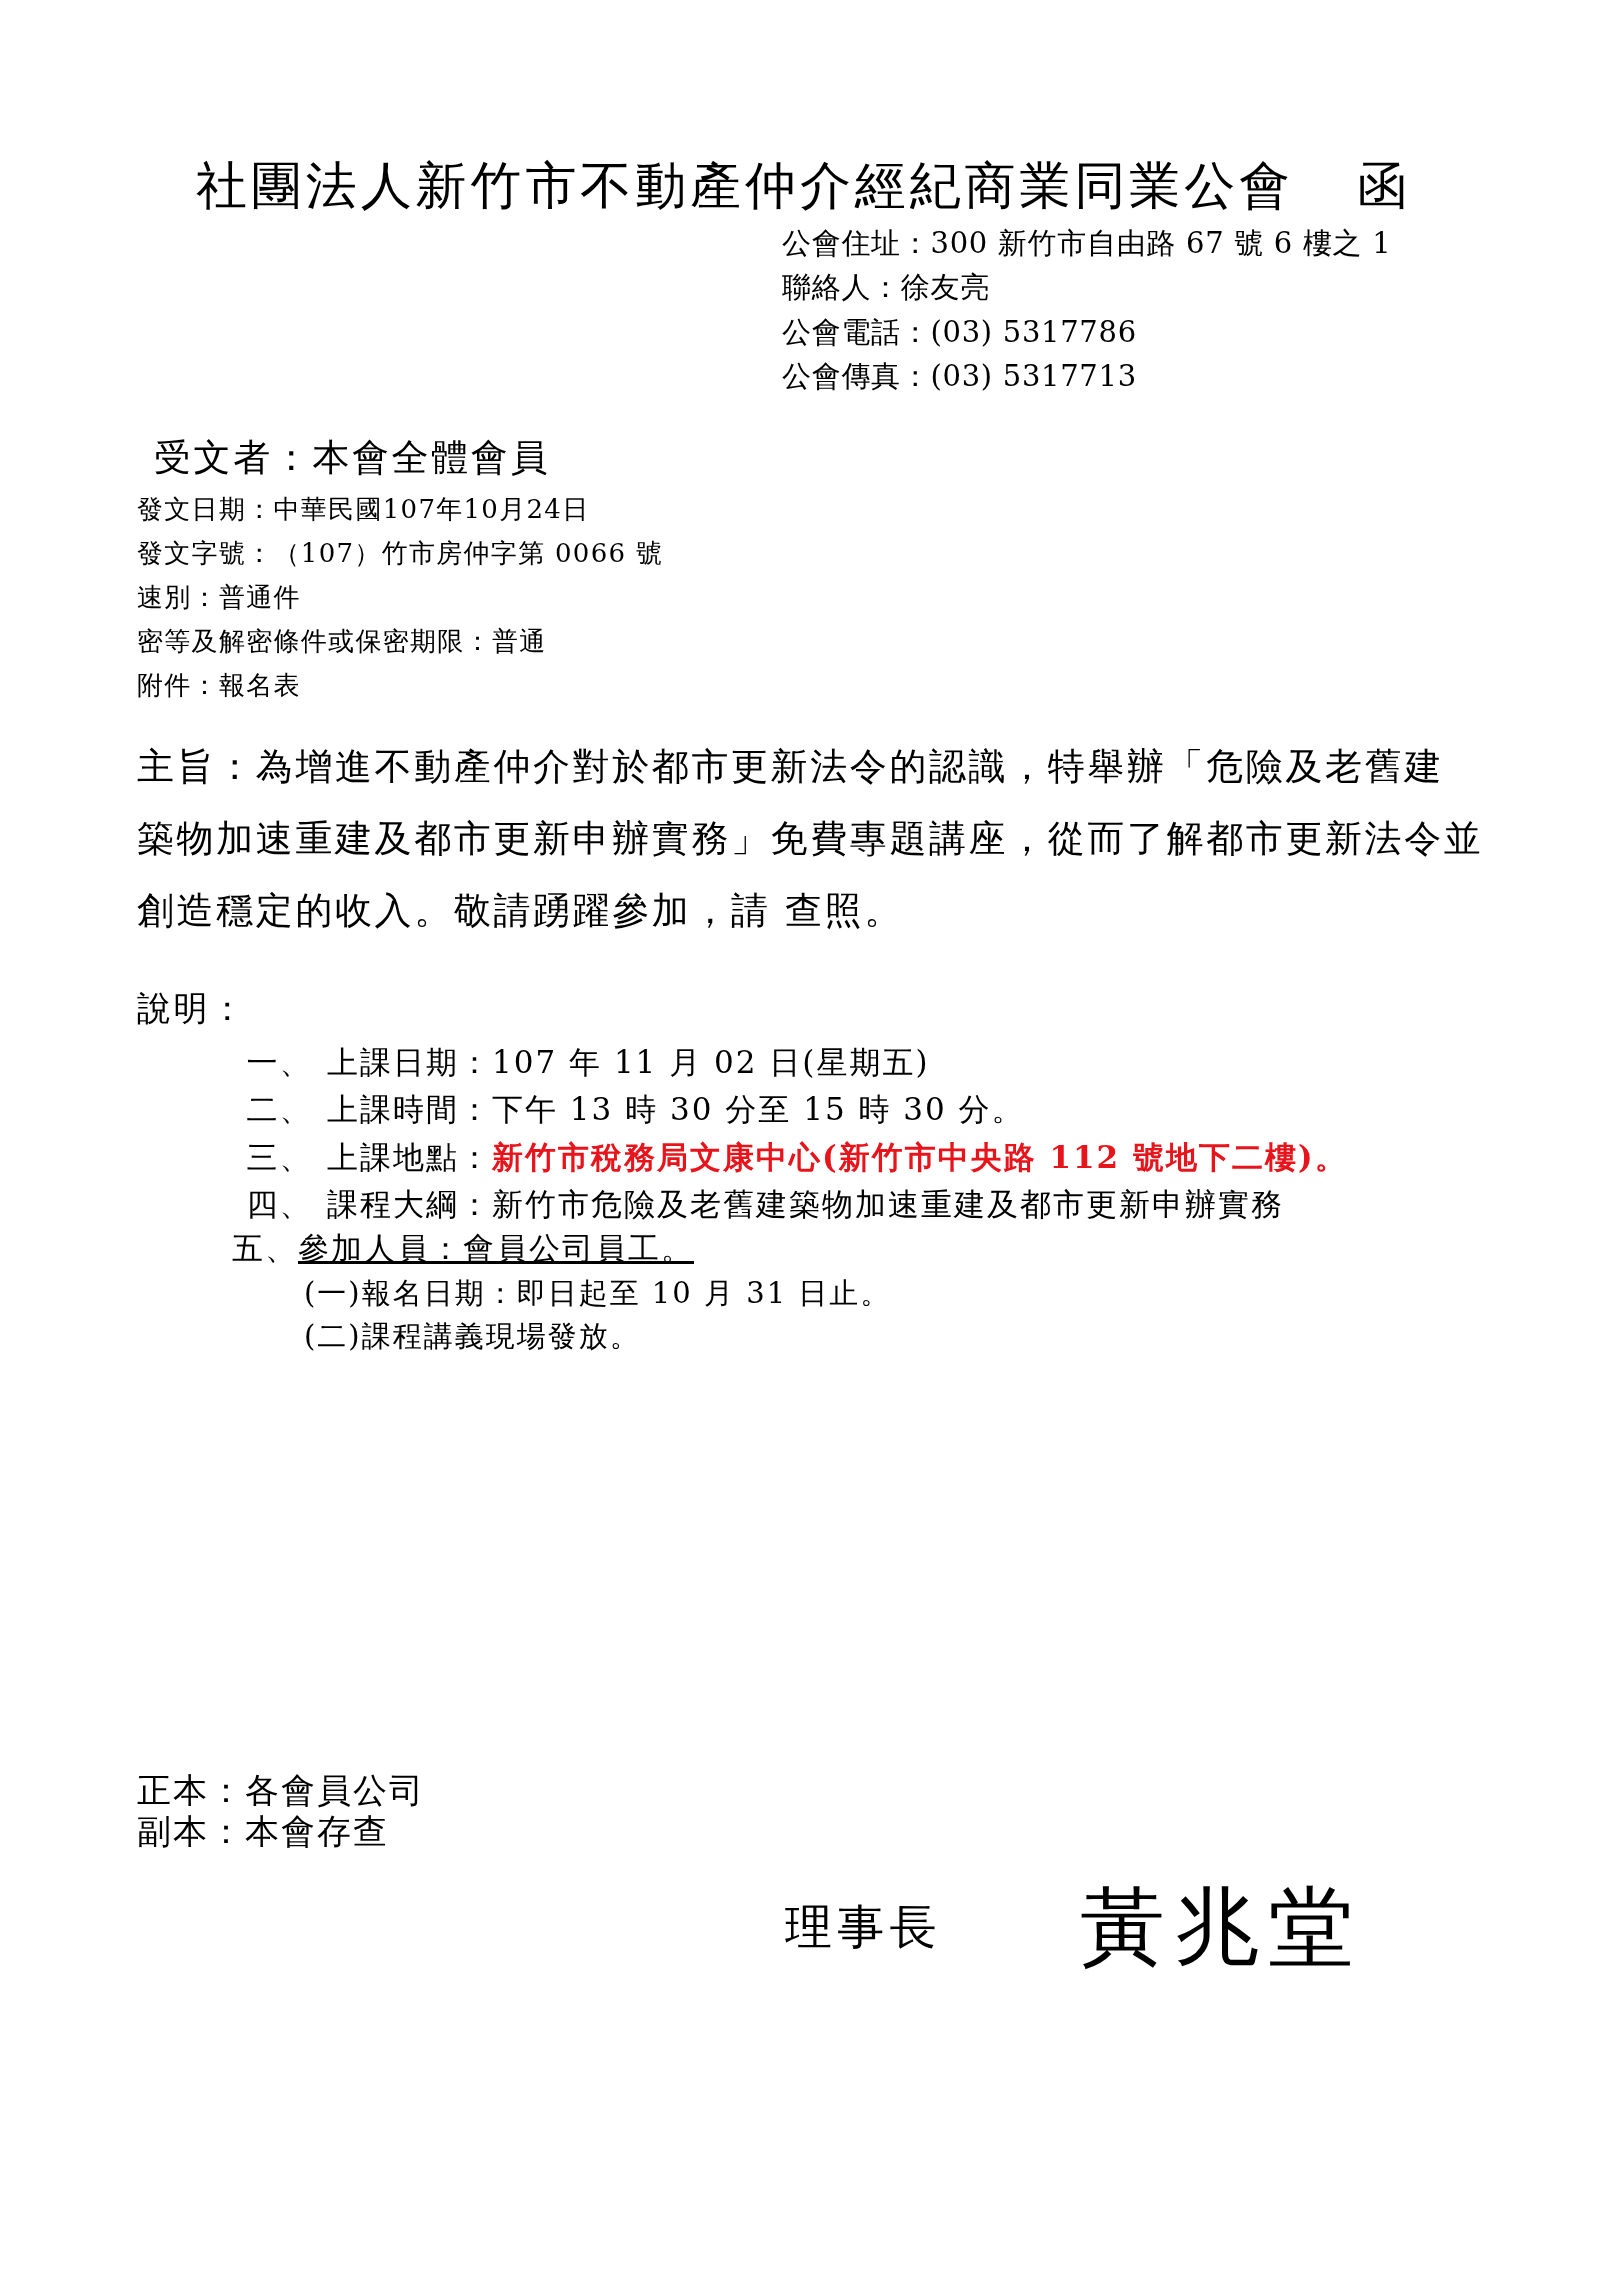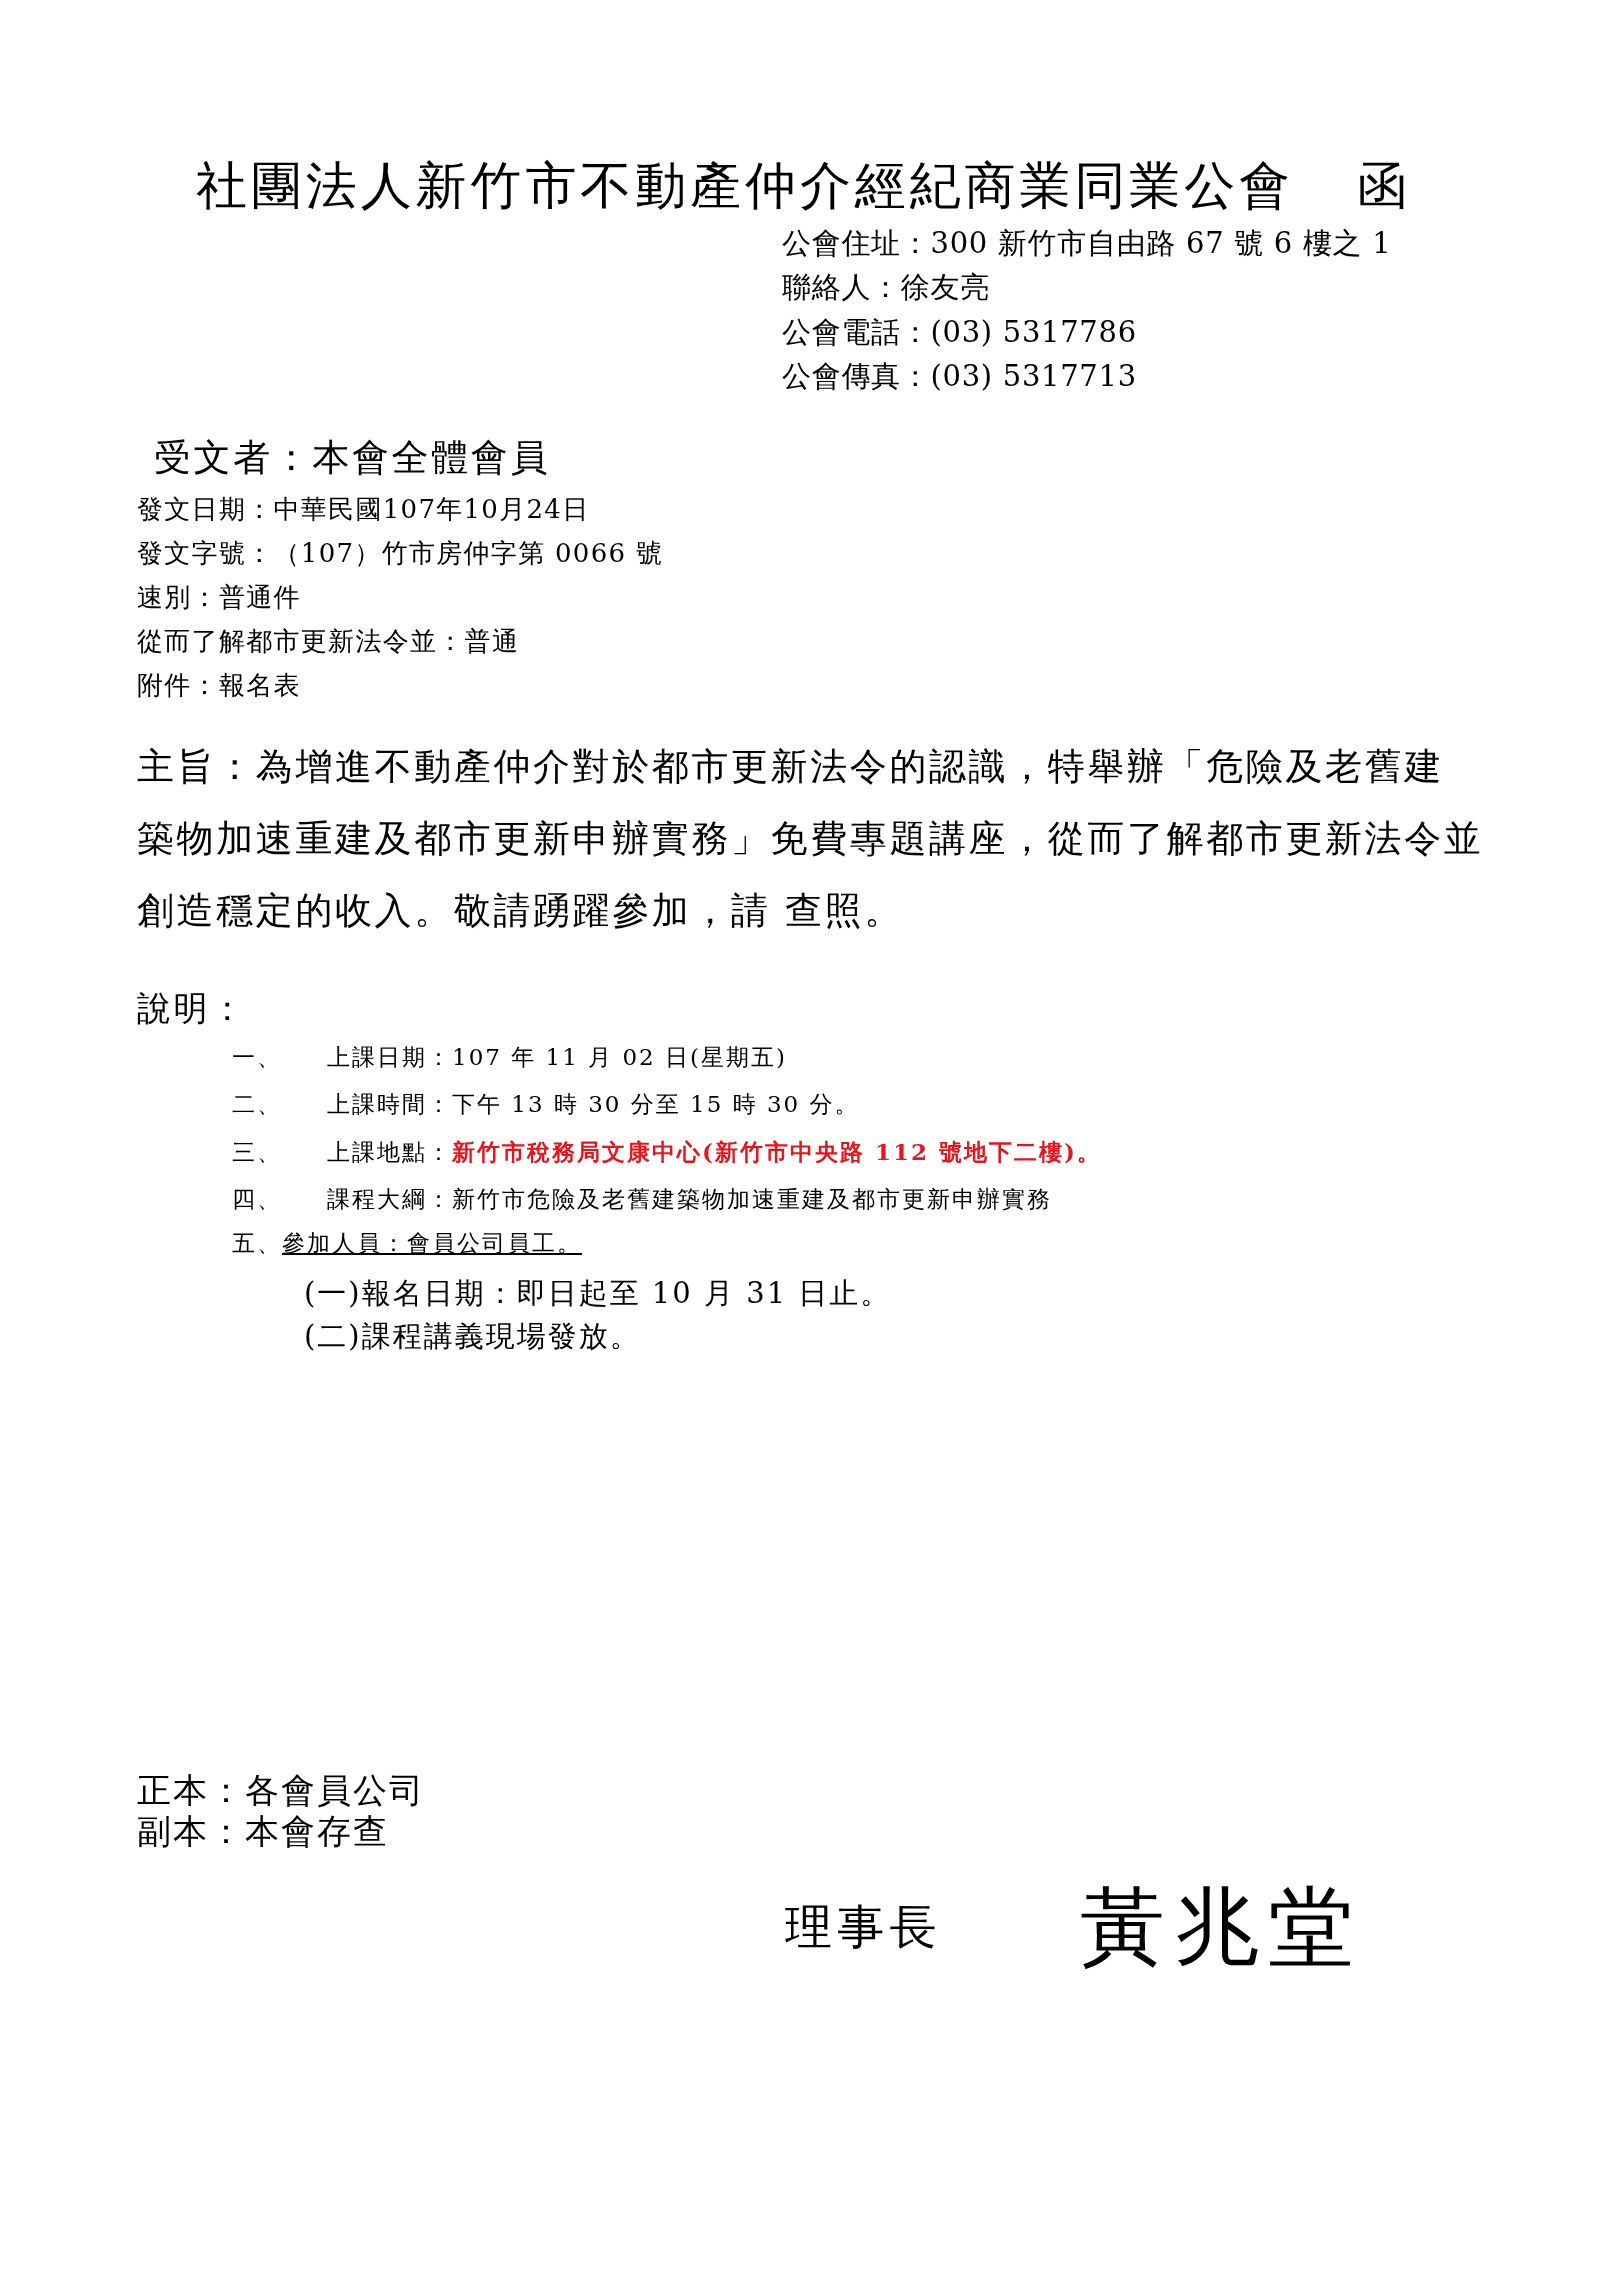--- a/index.html
+++ b/index.html
@@ -9,21 +9,21 @@
   }
   .abs { position: absolute; white-space: nowrap; margin-top: 44px; }
   .title { left: 196px; top: 108px; font-size: 51px; letter-spacing: 3.9px; }
   .title .suffix { margin-left: 63px; }
   .contact { left: 782px; font-size: 29px; letter-spacing: 0.7px; }
   .recipient { left: 154px; top: 389px; font-size: 37px; letter-spacing: 2.6px; }
   .meta { left: 137px; font-size: 26px; letter-spacing: 1.3px; }
   .subject { left: 137px; top: 687px; width: 1407px; font-size: 37px; line-height: 72px; letter-spacing: 2.6px; white-space: normal; }
   .subject .line { display: block; white-space: nowrap; }
   .explain-head { left: 137px; top: 942px; font-size: 34px; letter-spacing: 2.6px; }
-  .item { font-size: 23px; letter-spacing: 2px; }
+  .item { font-size: 31px; letter-spacing: 2px; text-align: center; }
   .item .num { display: inline-block; }
   .red { color: #e8141b; font-weight: bold; }
   .sub-item { font-size: 29px; letter-spacing: 2px; }
   .cc { left: 137px; font-size: 34px; letter-spacing: 2px; }
   .sig-title { left: 785px; top: 1852px; font-size: 47px; letter-spacing: 5.2px; }
   .sig-name { left: 1080px; top: 1826px; font-size: 85px; letter-spacing: 9.2px; font-weight: normal; }
 </style>
 </head>
 <body>
 
@@ -34,21 +34,21 @@
 <div class="abs contact" style="top:180px;">公會住址：300 新竹市自由路 67 號 6 樓之 1</div>
 <div class="abs contact" style="top:224px;">聯絡人：徐友亮</div>
 <div class="abs contact" style="top:269px;">公會電話：(03) 5317786</div>
 <div class="abs contact" style="top:313px;">公會傳真：(03) 5317713</div>
 
 <div class="abs recipient">受文者：本會全體會員</div>
 
 <div class="abs meta" style="top:448px;">發文日期：中華民國107年10月24日</div>
 <div class="abs meta" style="top:492px;">發文字號：（107）竹市房仲字第 0066 號</div>
 <div class="abs meta" style="top:536px;">速別：普通件</div>
-<div class="abs meta" style="top:580px;">從而了解都市更新法令並：普通</div>
+<div class="abs meta" style="top:580px;">密等及解密條件或保密期限：普通</div>
 <div class="abs meta" style="top:624px;">附件：報名表</div>
 
 <div class="abs subject">
   <span class="line">主旨：為增進不動產仲介對於都市更新法令的認識，特舉辦「危險及老舊建</span>
   <span class="line">築物加速重建及都市更新申辦實務」免費專題講座，從而了解都市更新法令並</span>
   <span class="line">創造穩定的收入。敬請踴躍參加，請 查照。</span>
 </div>
 
 <div class="abs explain-head">說明：</div>
 

